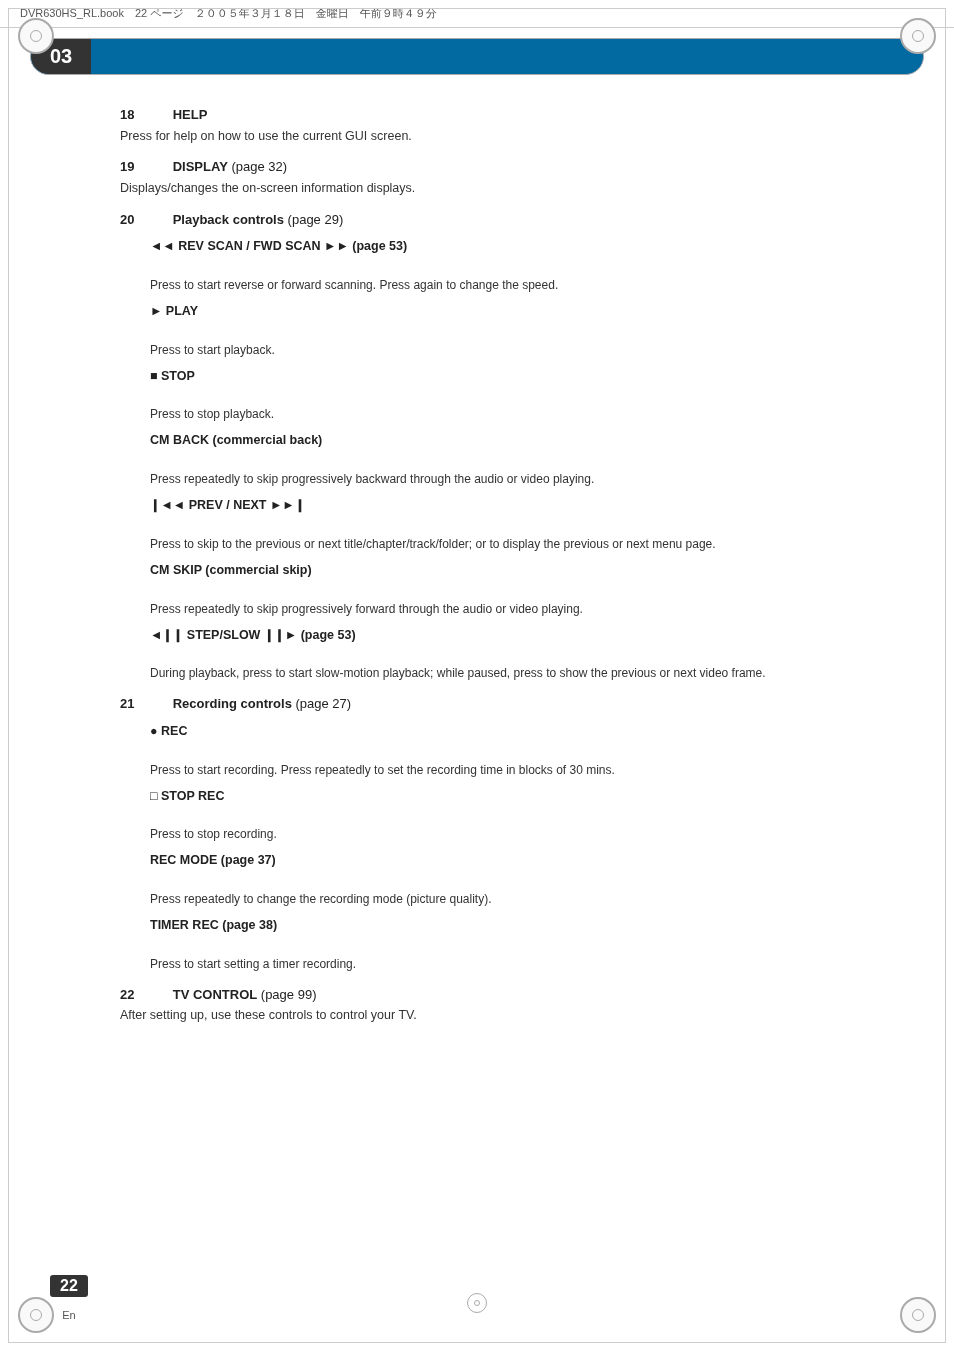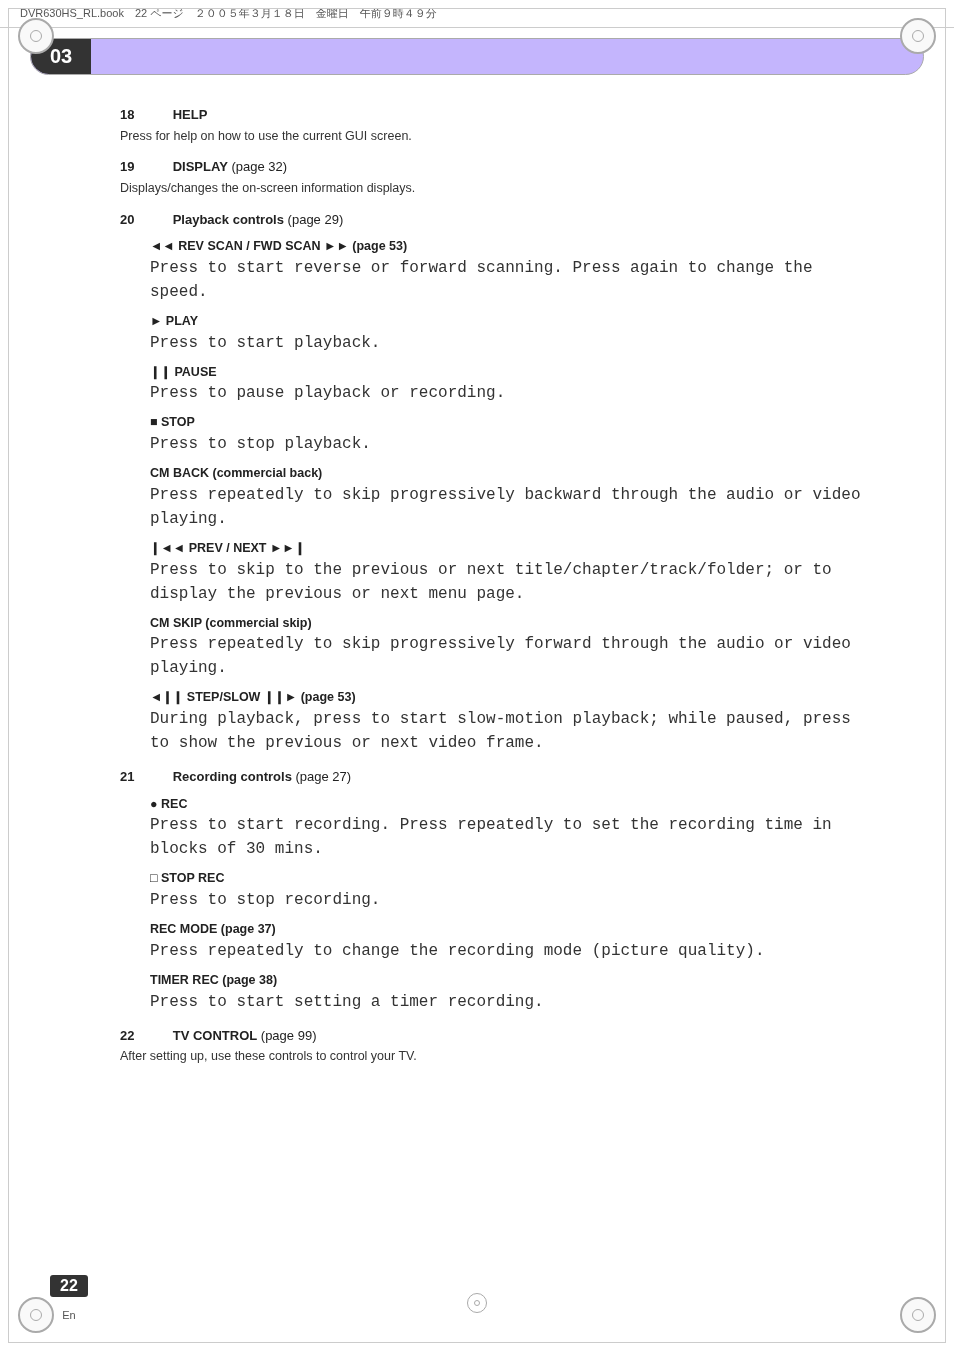--- a/index.html
+++ b/index.html
@@ -32,21 +32,21 @@
 
     
     .chapter-header {
       display: flex;
       align-items: center;
       margin: 0 30px;
       margin-top: 10px;
       border: 1.5px solid #aaa;
       border-radius: 20px;
       overflow: hidden;
-      background: #c4b5fd;
+      background: #0369a1;
     }
 
     .chapter-number {
       background: #333;
       color: #fff;
       font-size: 20px;
       font-weight: bold;
       padding: 6px 18px;
       border-radius: 20px 0 0 20px;
       min-width: 60px;
@@ -92,25 +92,24 @@
       margin-left: 30px;
       margin-top: 8px;
     }
 
     .sub-title {
       font-weight: bold;
       font-size: 12.5px;
     }
 
     .sub-desc {
-      font-size: 16px;
+      font-size: 12px;
       color: #333;
-      margin-top: 0;
+      margin-top: 20px;
       line-height: 1.5;
-      font-family: Liberation Mono, monospace;
     }
 
     .page-ref {
       font-weight: normal;
       font-size: 13px;
     }
 
     
     .corner-circle {
       position: absolute;
@@ -224,24 +223,20 @@
     <div class="subsection">
       <div class="sub-title">◄◄ REV SCAN / FWD SCAN ►► (page 53)</div>
       <div class="sub-desc">Press to start reverse or forward scanning. Press again to change the speed.</div>
     </div>
 
     <div class="subsection">
       <div class="sub-title">► PLAY</div>
       <div class="sub-desc">Press to start playback.</div>
     </div>
 
-    <div class="subsection">
-      <div class="sub-title">❙❙ PAUSE</div>
-      <div class="sub-desc">Press to pause playback or recording.</div>
-    </div>
 
     <div class="subsection">
       <div class="sub-title">■ STOP</div>
       <div class="sub-desc">Press to stop playback.</div>
     </div>
 
     <div class="subsection">
       <div class="sub-title">CM BACK (commercial back)</div>
       <div class="sub-desc">Press repeatedly to skip progressively backward through the audio or video playing.</div>
     </div>

